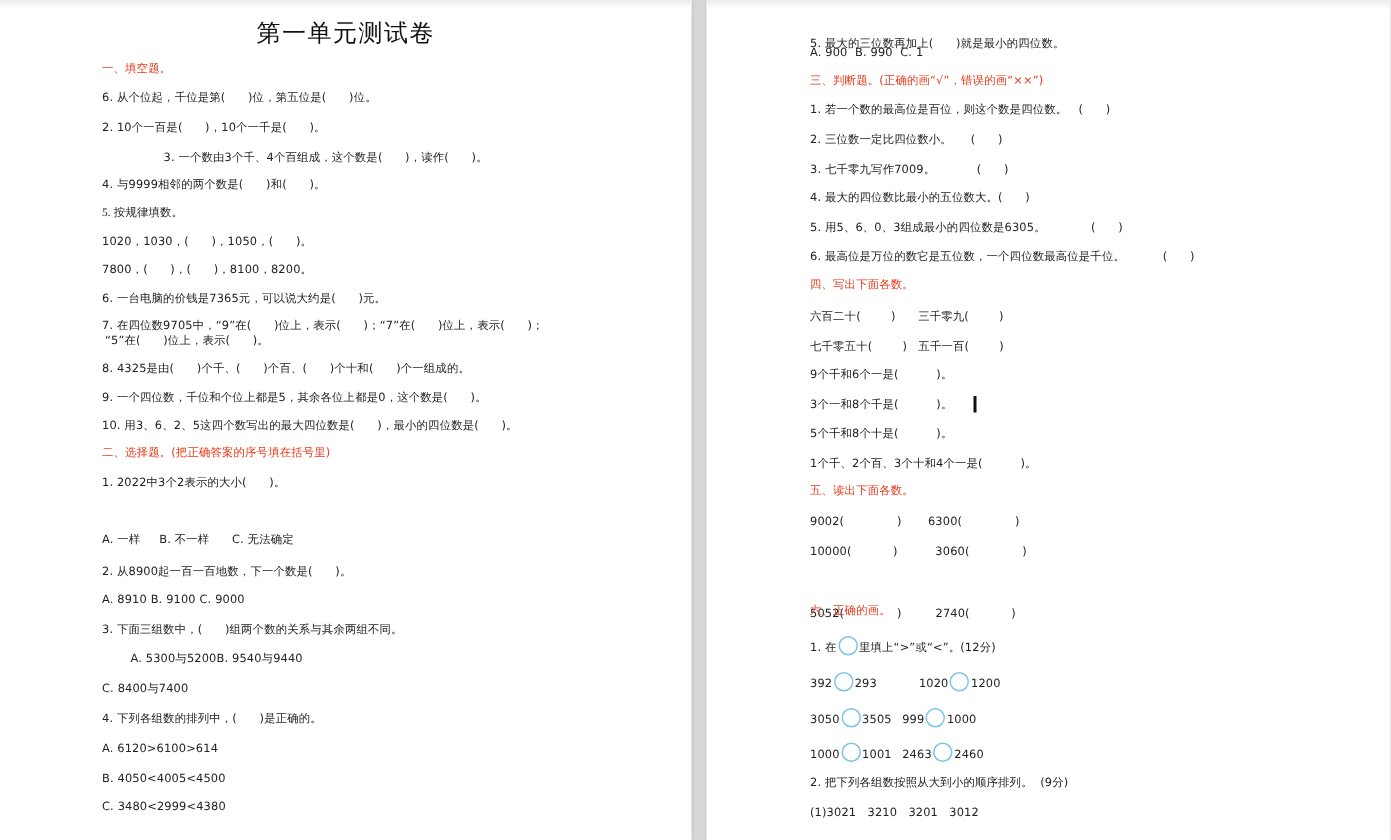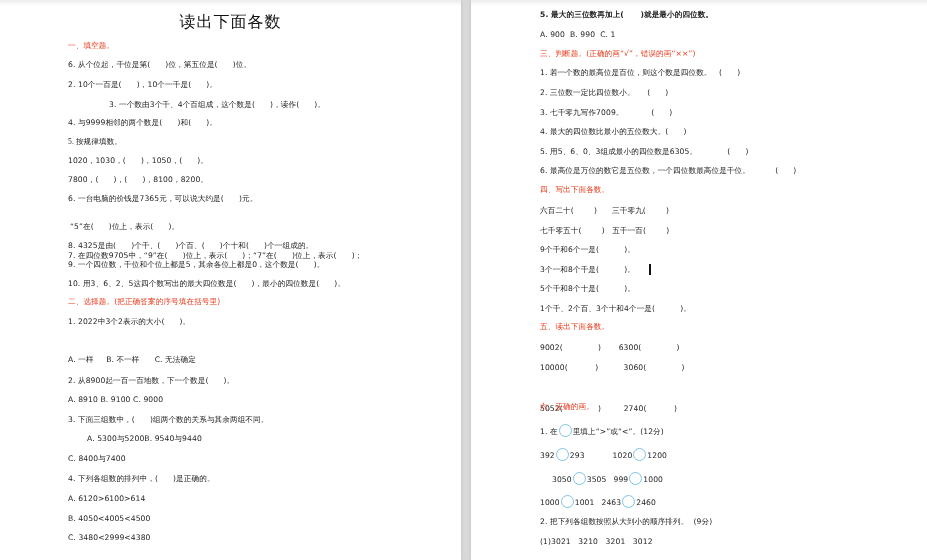--- a/index.html
+++ b/index.html
@@ -35,53 +35,53 @@
     border: 1px solid #7cc5e6; vertical-align: -3px; margin: 0 1px;
   }
   .cursor {
     position: absolute; width: 2px; height: 11px; background: #111;
   }
 </style>
 </head>
 <body>
 
 <div class="page page-left">
-  <div class="title">读出下面各数</div>
+  <div class="title">第一单元测试卷</div>
 
   <div class="line red" style="left:68px;top:41px;">一、填空题。</div>
   <div class="line" style="left:68px;top:60px;">6. 从个位起，千位是第(      )位，第五位是(      )位。</div>
   <div class="line" style="left:68px;top:80px;">2. 10个一百是(      )，10个一千是(      )。</div>
   <div class="line" style="left:68px;top:100px;margin-left:41px;">3. 一个数由3个千、4个百组成，这个数是(      )，读作(      )。</div>
   <div class="line" style="left:68px;top:118px;">4. 与9999相邻的两个数是(      )和(      )。</div>
   <div class="line" style="left:68px;top:137px;font-family:Liberation Serif, serif;">5. 按规律填数。</div>
   <div class="line" style="left:68px;top:156px;">1020，1030，(      )，1050，(      )。</div>
   <div class="line" style="left:68px;top:175px;">7800，(      )，(      )，8100，8200。</div>
   <div class="line" style="left:68px;top:194px;">6. 一台电脑的价钱是7365元，可以说大约是(      )元。</div>
-  <div class="line" style="left:68px;top:212px;margin-top:39px;">7. 在四位数9705中，“9”在(      )位上，表示(      )；“7”在(      )位上，表示(      )；</div>
+  <div class="line" style="left:68px;top:212px;">7. 在四位数9705中，“9”在(      )位上，表示(      )；“7”在(      )位上，表示(      )；</div>
   <div class="line" style="left:70px;top:222px;">“5”在(      )位上，表示(      )。</div>
   <div class="line" style="left:68px;top:241px;">8. 4325是由(      )个千、(      )个百、(      )个十和(      )个一组成的。</div>
   <div class="line" style="left:68px;top:260px;">9. 一个四位数，千位和个位上都是5，其余各位上都是0，这个数是(      )。</div>
   <div class="line" style="left:68px;top:279px;">10. 用3、6、2、5这四个数写出的最大四位数是(      )，最小的四位数是(      )。</div>
 
   <div class="line red" style="left:68px;top:297px;">二、选择题。(把正确答案的序号填在括号里)</div>
   <div class="line" style="left:68px;top:317px;">1. 2022中3个2表示的大小(      )。</div>
   <div class="line" style="left:68px;top:355px;">A. 一样     B. 不一样      C. 无法确定</div>
   <div class="line" style="left:68px;top:376px;">2. 从8900起一百一百地数，下一个数是(      )。</div>
   <div class="line" style="left:68px;top:395px;">A. 8910 B. 9100 C. 9000</div>
   <div class="line" style="left:68px;top:415px;">3. 下面三组数中，(      )组两个数的关系与其余两组不同。</div>
   <div class="line" style="left:68px;top:434px;margin-left:19px;">A. 5300与5200B. 9540与9440</div>
   <div class="line" style="left:68px;top:454px;">C. 8400与7400</div>
   <div class="line" style="left:68px;top:474px;">4. 下列各组数的排列中，(      )是正确的。</div>
   <div class="line" style="left:68px;top:494px;">A. 6120&gt;6100&gt;614</div>
   <div class="line" style="left:68px;top:514px;">B. 4050&lt;4005&lt;4500</div>
   <div class="line" style="left:68px;top:533px;">C. 3480&lt;2999&lt;4380</div>
 </div>
 
 <div class="page page-right">
-  <div class="line" style="left:69px;top:10px;font-weight:bold;">5. 最大的三位数再加上(      )就是最小的四位数。</div>
+  <div class="line" style="left:69px;top:24px;">5. 最大的三位数再加上(      )就是最小的四位数。</div>
   <div class="line" style="left:69px;top:30px;">A. 900  B. 990  C. 1</div>
 
   <div class="line red" style="left:69px;top:49px;">三、判断题。(正确的画“√”，错误的画“××”)</div>
   <div class="line" style="left:69px;top:68px;">1. 若一个数的最高位是百位，则这个数是四位数。   (      )</div>
   <div class="line" style="left:69px;top:88px;">2. 三位数一定比四位数小。     (      )</div>
   <div class="line" style="left:69px;top:108px;">3. 七千零九写作7009。           (      )</div>
   <div class="line" style="left:69px;top:127px;">4. 最大的四位数比最小的五位数大。(      )</div>
   <div class="line" style="left:69px;top:147px;">5. 用5、6、0、3组成最小的四位数是6305。            (      )</div>
   <div class="line" style="left:69px;top:166px;">6. 最高位是万位的数它是五位数，一个四位数最高位是千位。          (      )</div>
 
@@ -97,19 +97,19 @@
   <div class="line red" style="left:69px;top:322px;">五、读出下面各数。</div>
   <div class="line" style="left:69px;top:343px;">9002(              )       6300(              )</div>
   <div class="line" style="left:69px;top:363px;">10000(           )          3060(              )</div>
   <div class="line" style="left:69px;top:382px;margin-top:22px;">5052(              )         2740(           )</div>
 
   <div class="line red" style="left:69px;top:402px;">六、正确的画。</div>
   <div class="line" style="left:69px;top:424px;"><span>1. 在</span><span class="circle"></span><span>里填上“&gt;”或“&lt;”。(12分)</span></div>
 
   <div class="line" style="left:69px;top:448px;"><span>392</span><span class="circle"></span><span>293</span><span style="display:inline-block;width:28px"></span><span>1020</span><span class="circle"></span><span>1200</span></div>
 
-  <div class="line" style="left:69px;top:472px;margin-left:12px;"><span>3050</span><span class="circle"></span><span>3505</span><span style="display:inline-block;width:7px"></span><span>999</span><span class="circle"></span><span>1000</span></div>
+  <div class="line" style="left:69px;top:472px;"><span>3050</span><span class="circle"></span><span>3505</span><span style="display:inline-block;width:7px"></span><span>999</span><span class="circle"></span><span>1000</span></div>
 
   <div class="line" style="left:69px;top:495px;"><span>1000</span><span class="circle"></span><span>1001</span><span style="display:inline-block;width:7px"></span><span>2463</span><span class="circle"></span><span>2460</span></div>
 
   <div class="line" style="left:69px;top:517px;">2. 把下列各组数按照从大到小的顺序排列。  (9分)</div>
   <div class="line" style="left:69px;top:537px;">(1)3021   3210   3201   3012</div>
 </div>
 
 </body></html>

